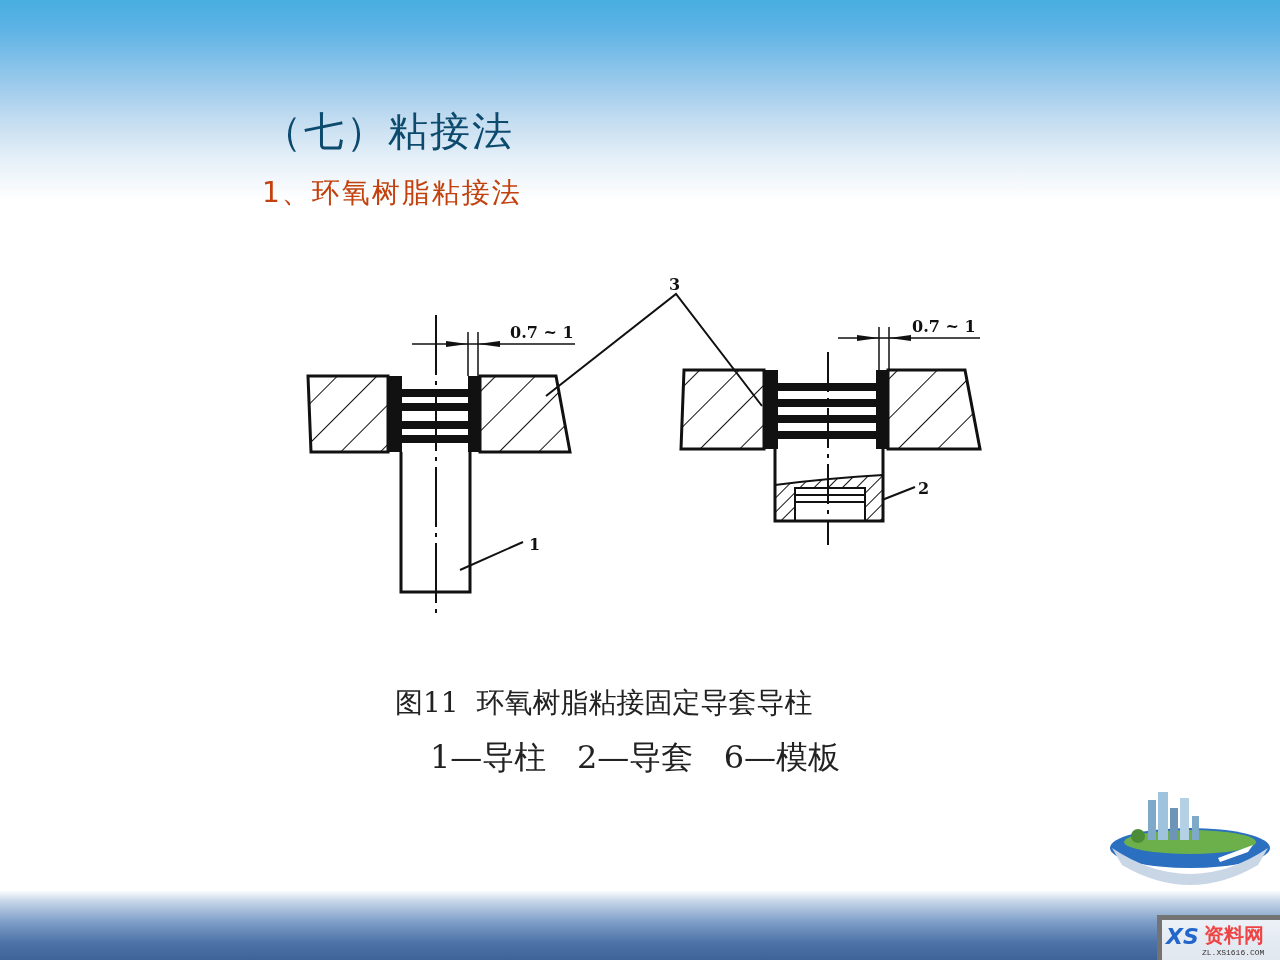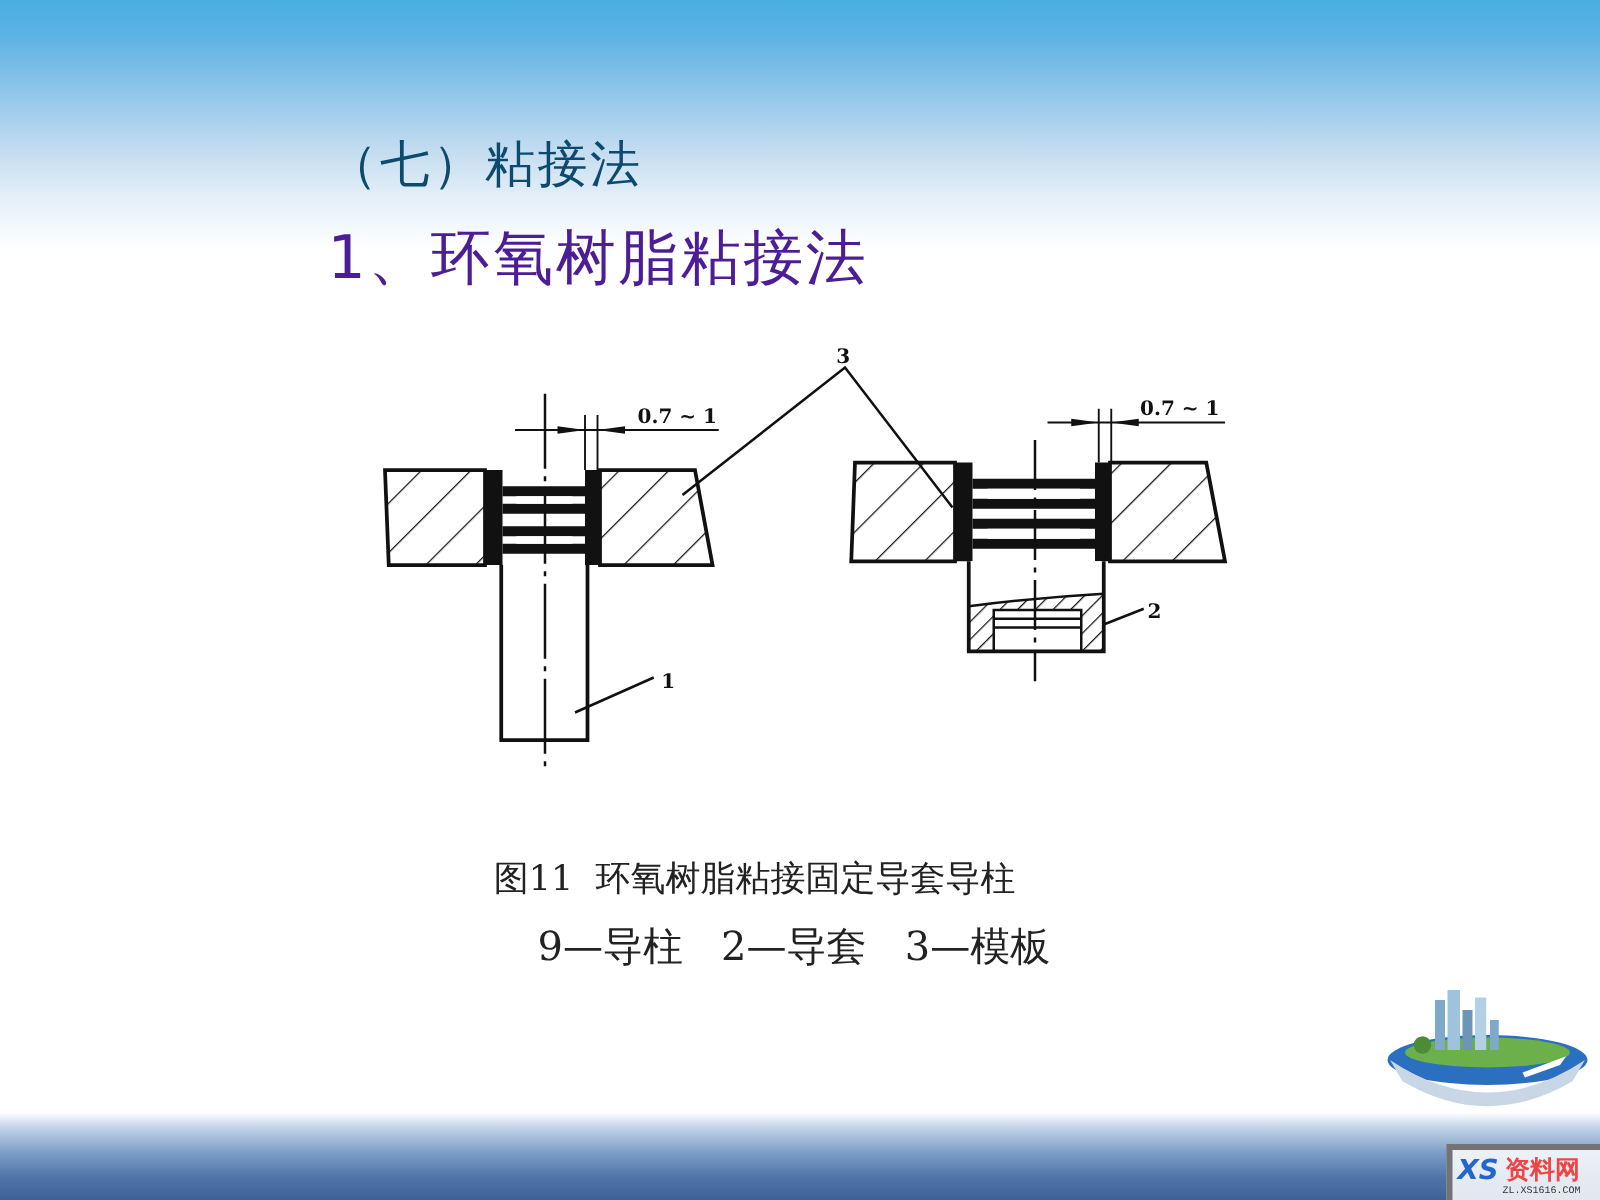--- a/index.html
+++ b/index.html
@@ -4,21 +4,21 @@
 <style>
   html, body { margin:0; padding:0; }
   body { width:1280px; height:960px; position:relative; overflow:hidden;
          font-family:"DejaVu Serif", "Liberation Serif", serif; background:#fff; }
   .bg-top { position:absolute; left:0; top:0; width:1280px; height:200px;
             background:linear-gradient(to bottom,#48aee0 0%,#5eb3e5 15%,#8cc4ea 35%,#c3dcf0 60%,#e6f0f8 80%,#ffffff 100%); }
   .bg-bottom { position:absolute; left:0; top:890px; width:1280px; height:70px;
             background:linear-gradient(to bottom,#ffffff 0%,#c9d8ea 15%,#7f9fc8 45%,#4d73a8 75%,#3e6399 100%); }
   .title1 { position:absolute; left:262px; top:104px; font-size:40px; color:#0c4a6e;
             font-family:"DejaVu Sans","Liberation Sans",sans-serif; letter-spacing:2px; }
-  .title2 { position:absolute; left:262px; top:174px; font-size:48px; color:#4c1d95;
+  .title2 { position:absolute; left:262px; top:174px; font-size:28px; color:#c2410c;
             font-family:"DejaVu Sans","Liberation Sans",sans-serif; letter-spacing:2px; }
   .diagram { position:absolute; left:290px; top:260px; width:720px; height:360px; }
   .caption1 { position:absolute; left:395px; top:684px; font-size:28px; color:#222; white-space:pre; }
   .caption2 { position:absolute; left:430px; top:736px; font-size:32px; color:#222; white-space:pre; }
   .island { position:absolute; left:1108px; top:790px; width:165px; height:120px; }
   .watermark { position:absolute; left:1157px; top:915px; width:120px; height:42px;
                background:rgba(255,255,255,0.85); border:5px solid #737373; }
   .wm-logo { position:absolute; left:4px; top:4px; font-size:22px; font-style:italic; color:#2266cc; font-weight:bold;
              font-family:"DejaVu Sans",sans-serif; }
   .wm-text { position:absolute; left:42px; top:2px; font-size:20px; font-weight:bold; color:#ef4444;
@@ -103,21 +103,21 @@
   <polyline points="546,396 676,294 762,406" fill="none" stroke="#111" stroke-width="2"></polyline>
 
   <text x="510" y="338" font-size="16" font-weight="bold" font-family="DejaVu Serif, serif" fill="#111">0.7 ~ 1</text>
   <text x="912" y="332" font-size="16" font-weight="bold" font-family="DejaVu Serif, serif" fill="#111">0.7 ~ 1</text>
   <text x="669" y="290" font-size="16" font-weight="bold" font-family="DejaVu Serif, serif" fill="#111">3</text>
   <text x="918" y="494" font-size="16" font-weight="bold" font-family="DejaVu Serif, serif" fill="#111">2</text>
   <text x="529" y="550" font-size="16" font-weight="bold" font-family="DejaVu Serif, serif" fill="#111">1</text>
 </svg>
 
 <div class="caption1">图11  环氧树脂粘接固定导套导柱</div>
-<div class="caption2">9—导柱   2—导套   3—模板</div>
+<div class="caption2">1—导柱   2—导套   6—模板</div>
 
 <svg class="island" viewBox="0 0 165 120" xmlns="http://www.w3.org/2000/svg">
   <ellipse cx="82" cy="58" rx="80" ry="20" fill="#2b6fc0"></ellipse>
   <path d="M4 58 Q82 110 160 58 L150 75 Q82 115 14 75 Z" fill="#c9d6e6"></path>
   <ellipse cx="82" cy="52" rx="66" ry="12" fill="#6bb04a"></ellipse>
   <rect x="40" y="10" width="8" height="40" fill="#7fa9c9"></rect>
   <rect x="50" y="2" width="10" height="48" fill="#9fc3dd"></rect>
   <rect x="62" y="18" width="8" height="32" fill="#6c95b8"></rect>
   <rect x="72" y="8" width="9" height="42" fill="#b4d0e4"></rect>
   <rect x="84" y="26" width="7" height="24" fill="#7fa9c9"></rect>

